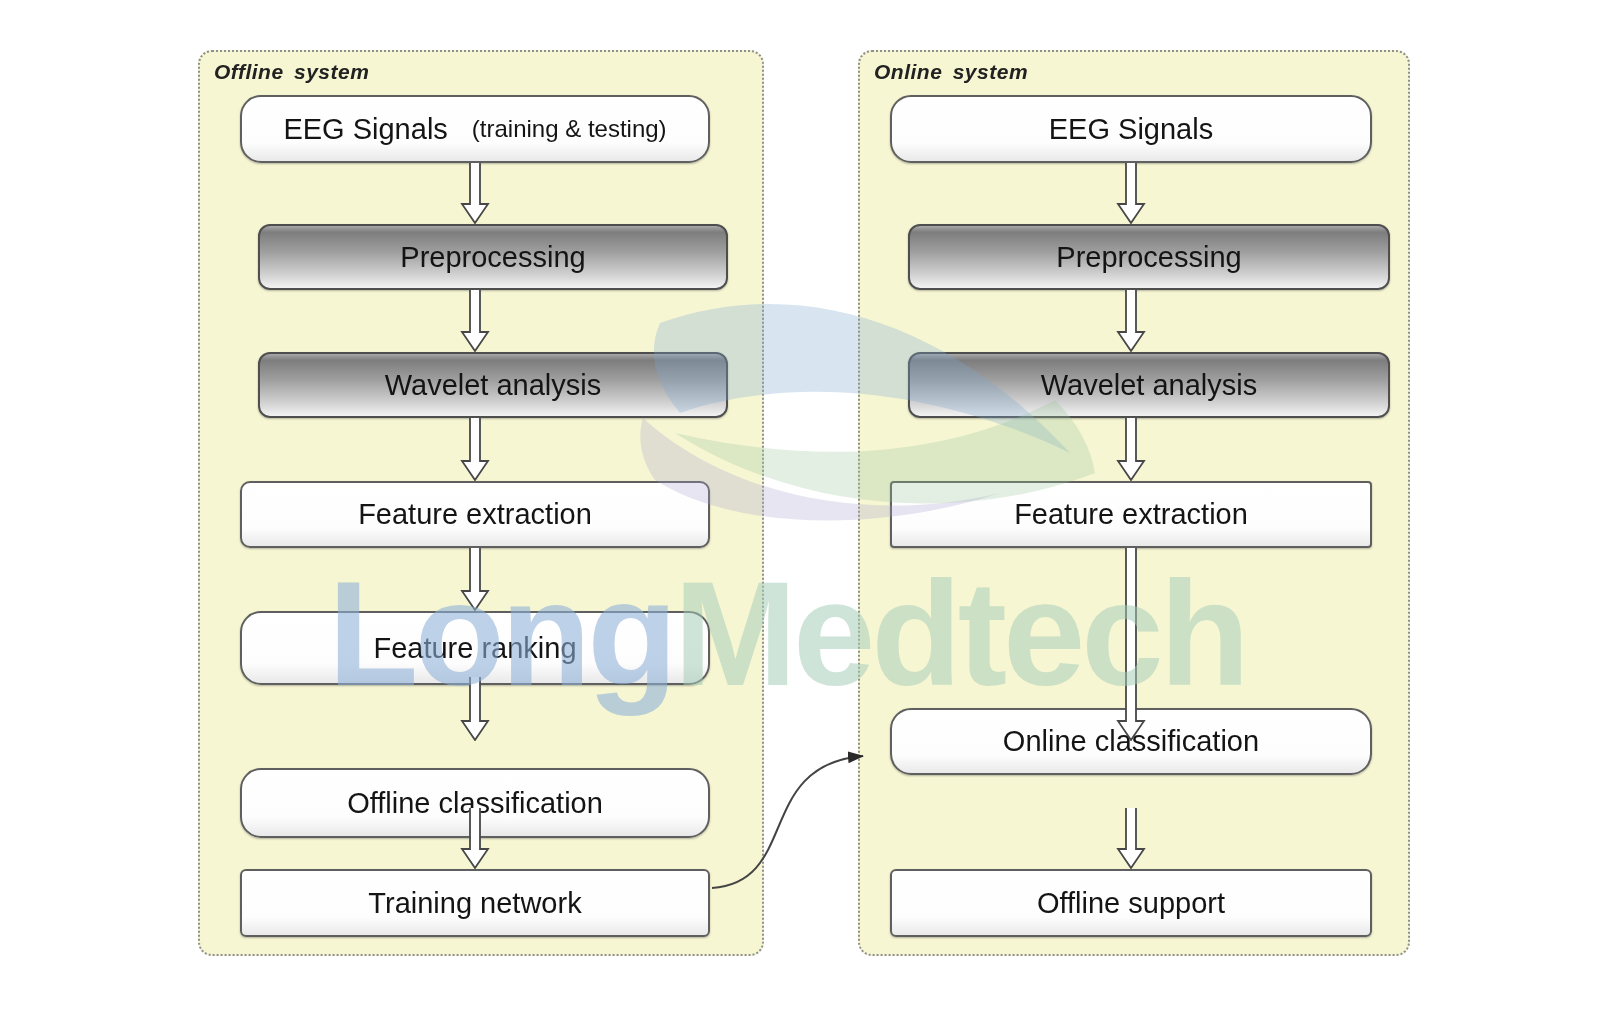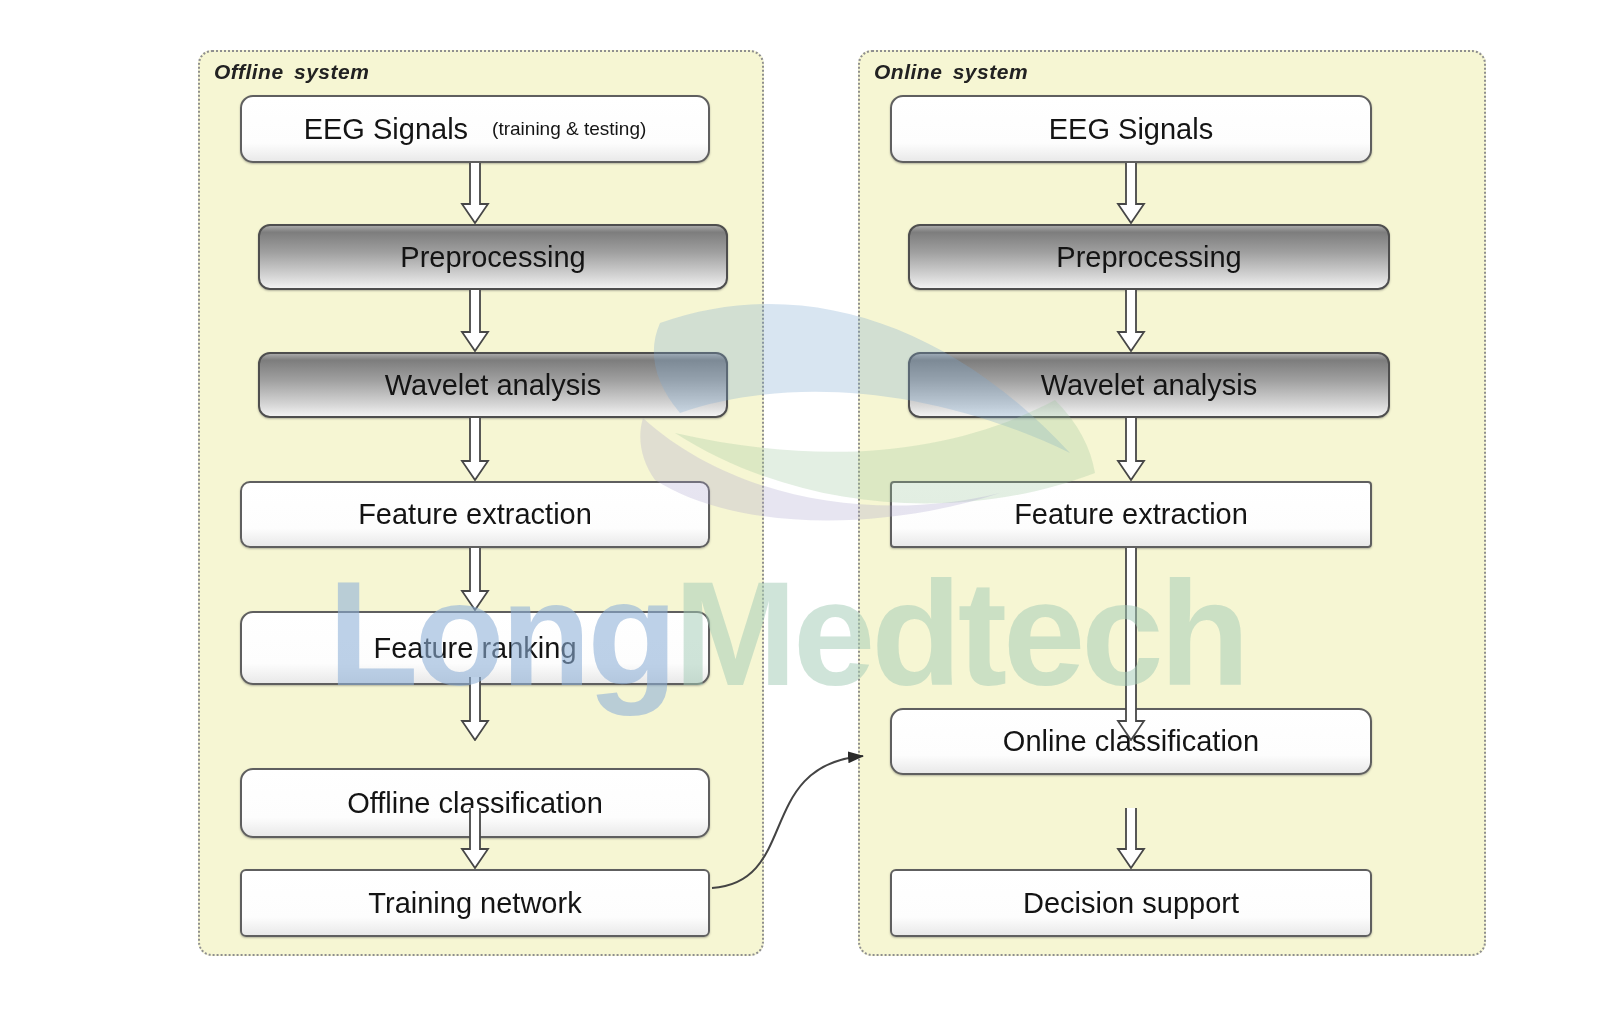--- a/index.html
+++ b/index.html
@@ -10,21 +10,21 @@
   }
   
   .panel{
     position:absolute;top:50px;height:906px;
     background:#f6f6d3;
     border:2px dotted #8f8f8f;
     border-radius:14px;
     box-sizing:border-box;
   }
   #panel-offline{left:198px;width:566px;}
-  #panel-online{left:858px;width:628px;}
+  #panel-online{left:858px;width:552px;}
   .panel-label{
     position:absolute;top:8px;left:14px;
     font-size:21px;font-weight:bold;font-style:italic;color:#222222;
     letter-spacing:.5px;word-spacing:4px;
   }
   
   .box{
     position:absolute;box-sizing:border-box;
     display:flex;align-items:center;justify-content:center;
     font-size:29px;color:#141414;text-align:center;
@@ -32,26 +32,26 @@
     box-shadow:0 1px 2px rgba(60,60,60,.35);
   }
   .col-left .box, .box.col-l{left:240px;width:470px;}
   .box.col-r{left:890px;width:482px;}
   .white{background:linear-gradient(180deg,#ffffff 0%,#fdfdfd 72%,#e9e9e9 100%);}
   .grad{
     background:linear-gradient(180deg,#a8a8a8 0%,#7d7d7d 10%,#9f9f9f 42%,#d6d6d6 82%,#f2f2f2 100%);
     border-color:#4e4e4e;
     margin-left:18px;
   }
-  .r13{border-radius:13px;text-align:center;}
+  .r13{border-radius:21px;text-align:center;}
   .r12{border-radius:12px;}
   .r10{border-radius:10px;}
   .r4{border-radius:4px;}
   .r3{border-radius:6px;}
-  .note{font-size:19px;margin-left:24px;}
+  .note{font-size:24px;margin-left:24px;}
   
   .arrow{position:absolute;}
   .arrow-l{left:458px;}
   .arrow-r{left:1114px;}
   
   .wm-swirl{position:absolute;left:615px;top:268px;pointer-events:none;z-index:40;}
   .wm-text{
     position:absolute;left:328px;top:560px;z-index:50;pointer-events:none;
     font-size:148px;font-weight:bold;line-height:1;letter-spacing:-4px;
     white-space:nowrap;
@@ -103,21 +103,21 @@
 <div class="box col-r grad r12" style="top:352px;height:66px;">
   <span>Wavelet analysis</span>
 </div>
 <div class="box col-r white r4" style="top:481px;height:67px;">
   <span>Feature extraction</span>
 </div>
 <div class="box col-r white r13" style="top:708px;height:67px;">
   <span>Online classification</span>
 </div>
 <div class="box col-r white r3" style="top:869px;height:68px;">
-  <span>Decision support</span>
+  <span>Offline support</span>
 </div>
 
 <svg class="arrow arrow-l" style="top:163px;" width="34" height="61" viewBox="0 0 34 61">
   <path d="M12 0 V41 H4 L17 60 L30 41 H22 V0" fill="#ffffff" stroke="#474747" stroke-width="1.8"></path>
 </svg>
 <svg class="arrow arrow-l" style="top:290px;" width="34" height="62" viewBox="0 0 34 62">
   <path d="M12 0 V42 H4 L17 61 L30 42 H22 V0" fill="#ffffff" stroke="#474747" stroke-width="1.8"></path>
 </svg>
 <svg class="arrow arrow-l" style="top:418px;" width="34" height="63" viewBox="0 0 34 63">
   <path d="M12 0 V43 H4 L17 62 L30 43 H22 V0" fill="#ffffff" stroke="#474747" stroke-width="1.8"></path>

